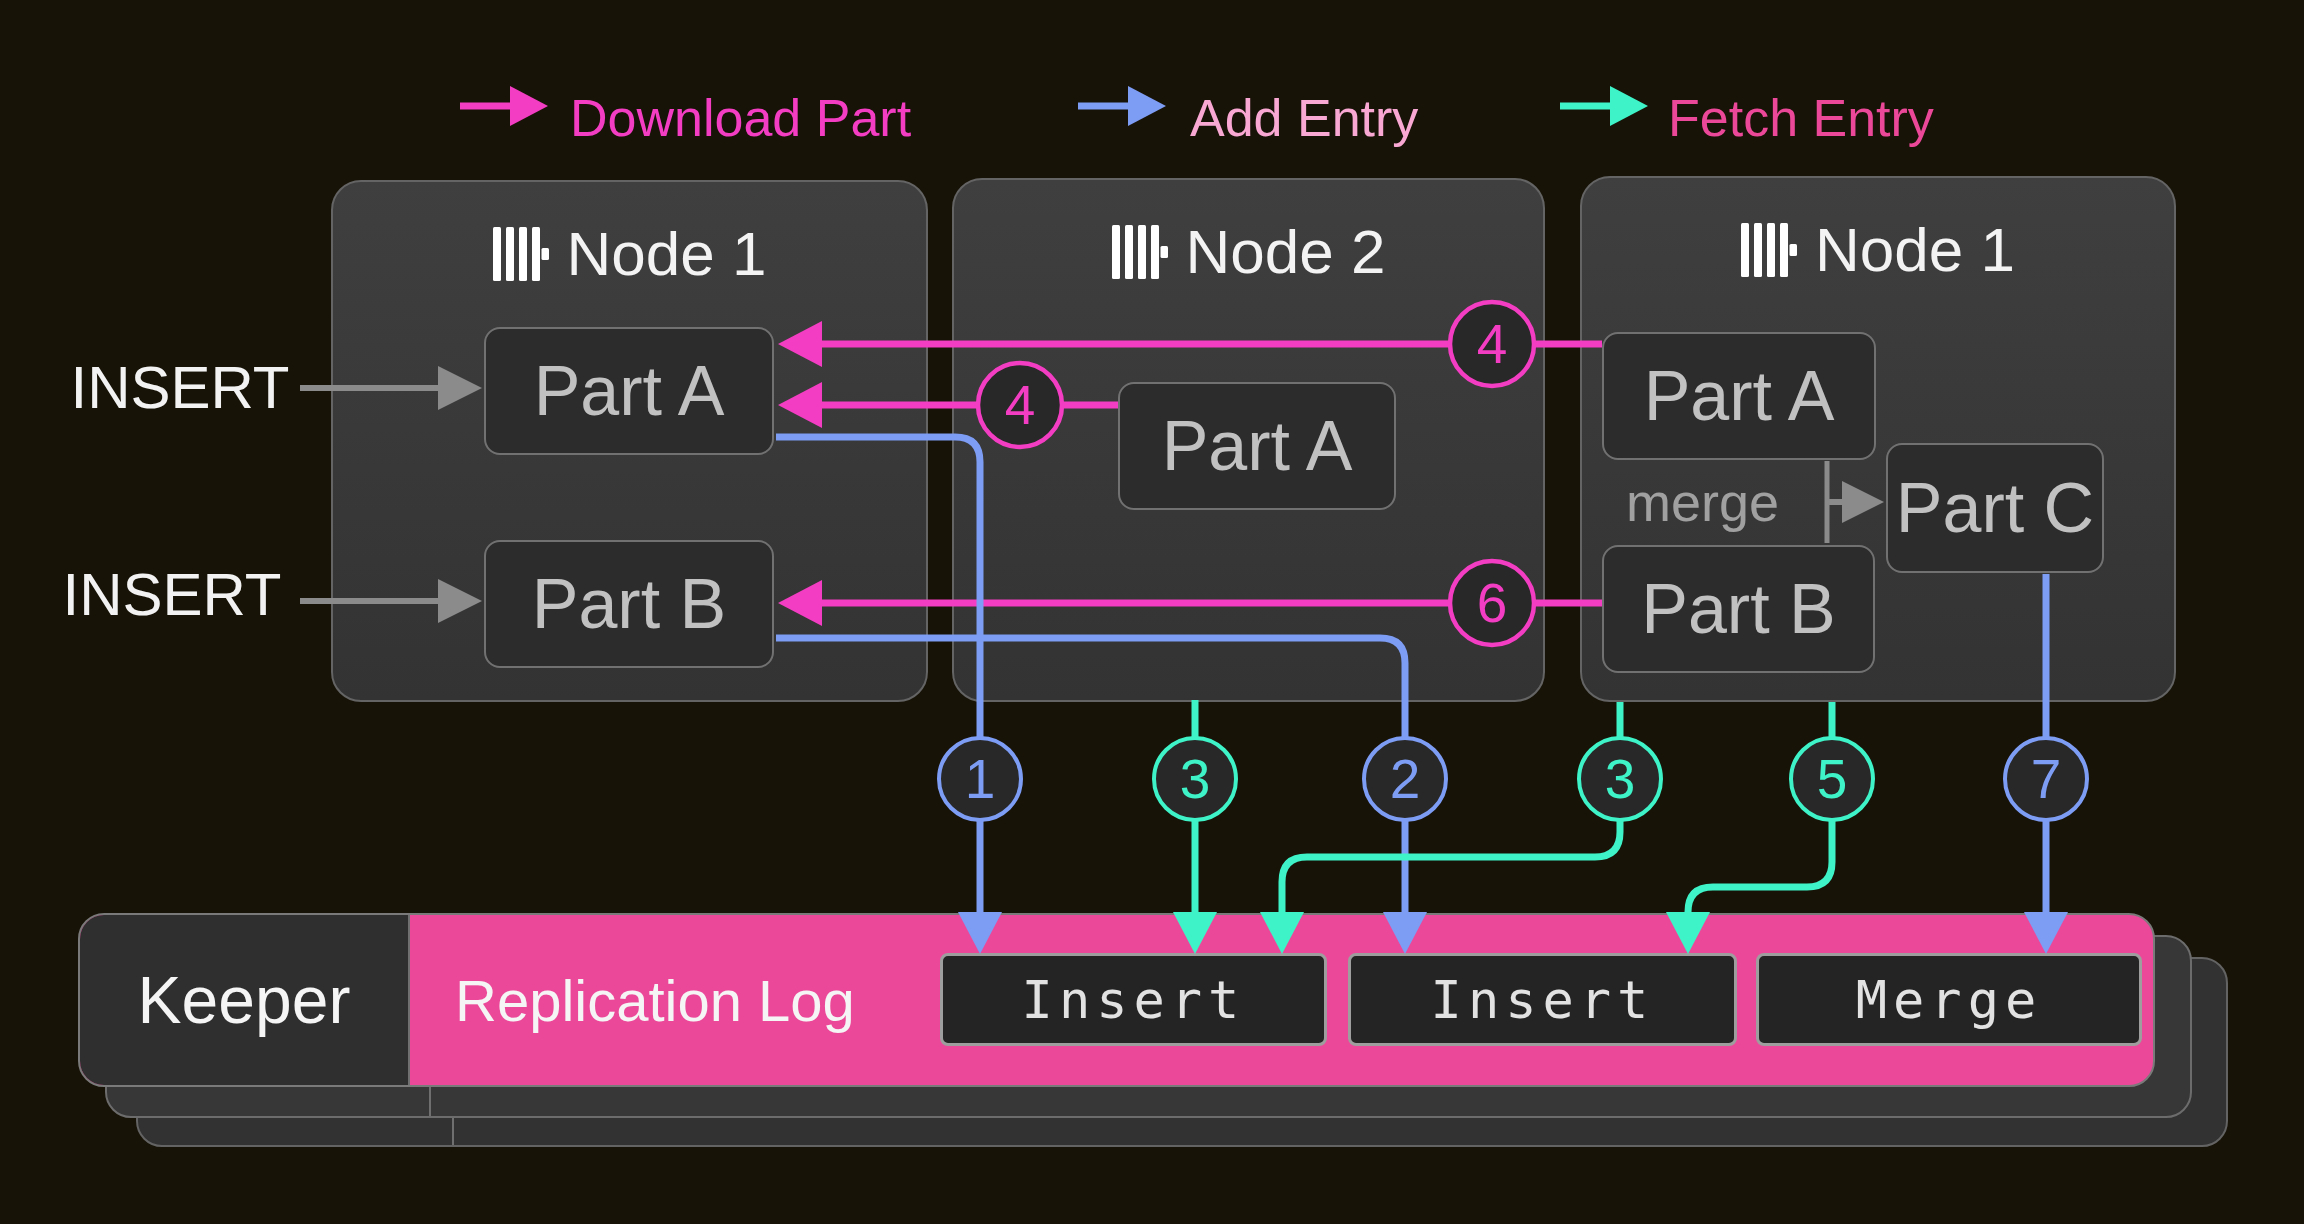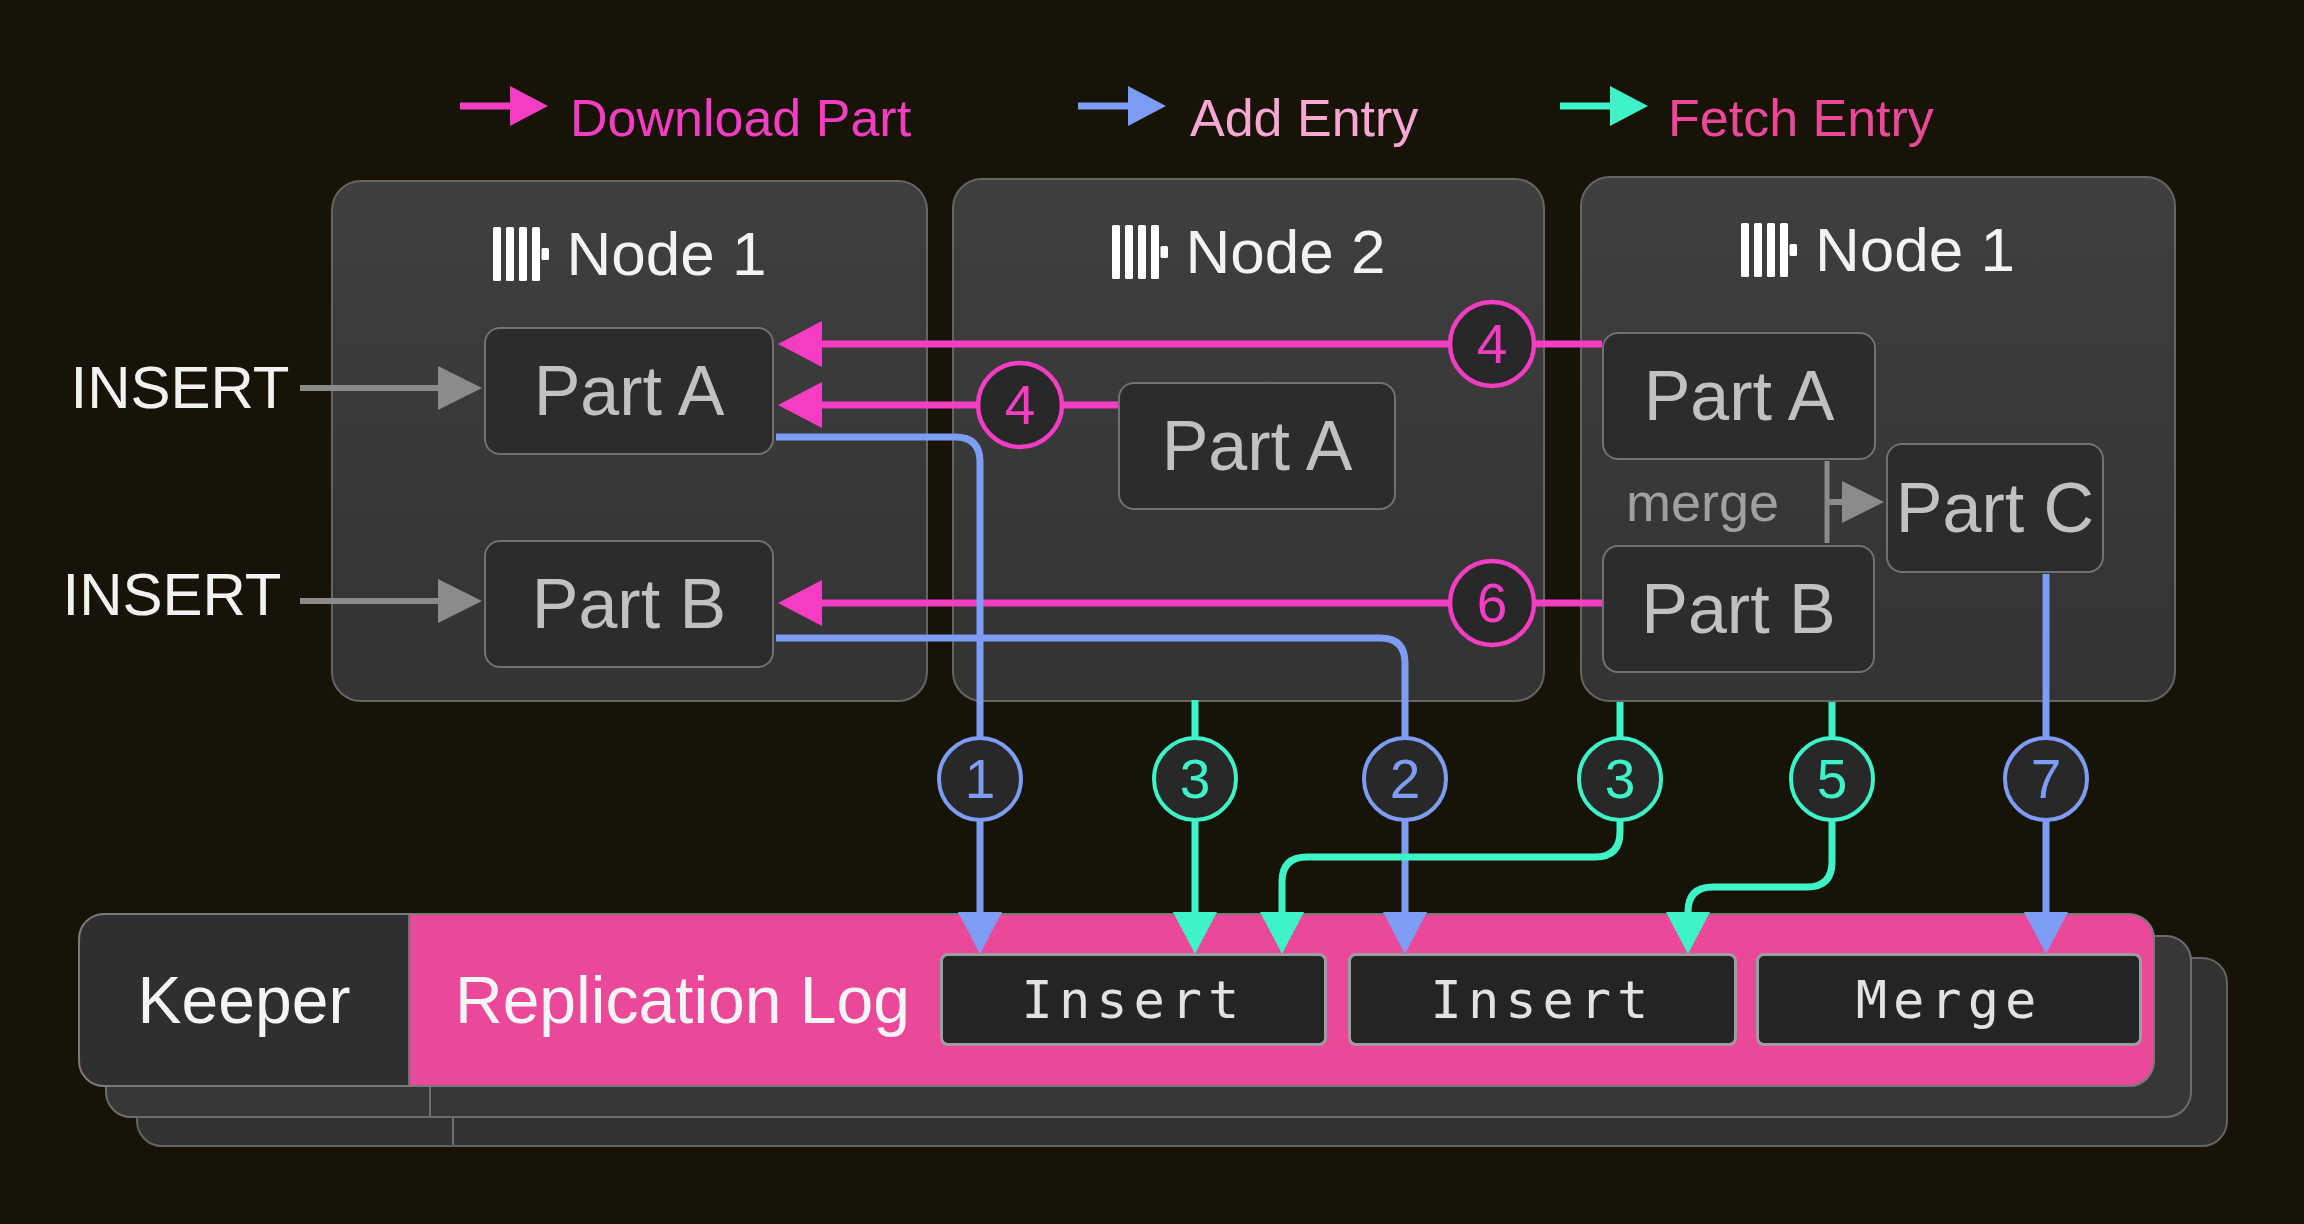--- a/index.html
+++ b/index.html
@@ -54,21 +54,21 @@
   .card1{background:#ec4899;border:2px solid #7a7a7a;}
   .card .sep{position:absolute;top:0;bottom:0;width:2px;background:#6f6f6f;}
   .keeper-section{
     position:absolute;left:0;top:0;bottom:0;width:328px;
     background:#2f2f2f;border-right:2px solid #707070;border-radius:24px 0 0 24px;
     display:flex;align-items:center;justify-content:center;
   }
   .keeper-text{color:#f5f5f5;font-size:66px;font-weight:500;white-space:nowrap;}
   .replog-text{
     position:absolute;left:375px;top:0;height:100%;display:flex;align-items:center;
-    color:#f5f5f5;font-size:66px;font-weight:500;white-space:nowrap;
+    color:#f5f5f5;font-size:58px;font-weight:500;white-space:nowrap;
   }
   .log-entry{
     position:absolute;border:3px solid #9e9e9e;border-radius:8px;background:#242424;
     box-sizing:border-box;display:flex;align-items:center;justify-content:center;
     font-family:"DejaVu Sans Mono",monospace;font-size:52px;letter-spacing:6px;
     color:#e2e2e2;white-space:nowrap;
   }
   
   .overlay{position:absolute;left:0;top:0;pointer-events:none;}
   .overlay text{

